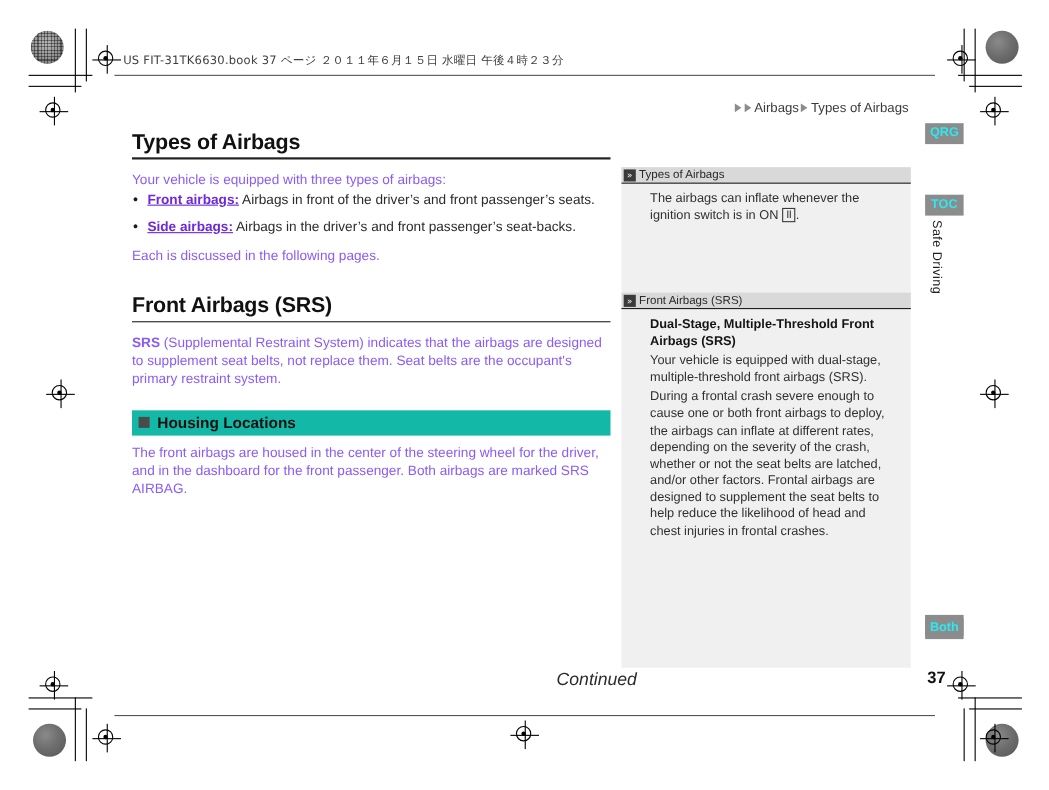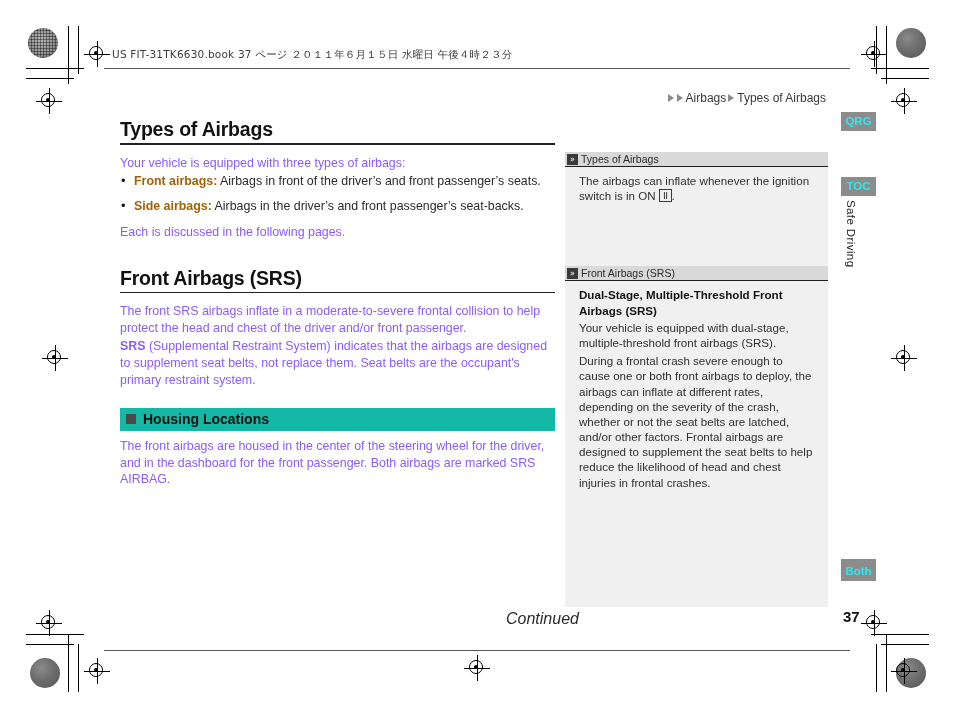--- a/index.html
+++ b/index.html
@@ -120,21 +120,21 @@
     position: relative;
     margin-bottom: 8px;
   }
   ul.airbag-list li:before {
     content: "\2022";
     position: absolute;
     left: 1px; top: -1px;
     font-size: 13px;
     color: #1a1a1a;
   }
-  ul.airbag-list li b { color: #a16207; }
+  ul.airbag-list li b { color: #6d28d9; text-decoration: underline; }
 
   h2.sub-title {
     margin: 26px 0 2px 0;
     font-size: 19.5px;
     font-weight: bold;
     letter-spacing: -.2px;
     color: #111;
   }
 
   .housing-bar {
@@ -187,20 +187,21 @@
     text-align: center;
     flex: 0 0 auto;
     font-family: "DejaVu Sans", sans-serif;
   }
   .panel-head .ph-label {
     font-size: 10.5px;
     color: #2a2a2a;
   }
   .panel-body {
     padding: 6px 12px 8px 14px;
+    margin-left: 12px;
   }
   .panel-body p {
     margin: 0 0 3px 0;
     font-size: 11.6px;
     line-height: 1.31;
     color: #2f2f2f;
   }
   .panel-body p.strong {
     font-weight: bold;
     color: #141414;
@@ -386,21 +387,20 @@
     <li>
       <b>Side airbags:</b><span> Airbags in the driver’s and front passenger’s seat-backs.</span>
     </li>
   </ul>
 
   <p class="body-text">Each is discussed in the following pages.</p>
 
   <h2 class="sub-title">Front Airbags (SRS)</h2>
   <div class="rule"></div>
 
-  <p class="body-text">The front SRS airbags inflate in a moderate-to-severe frontal collision to help protect the head and chest of the driver and/or front passenger.</p>
   <p class="body-text"><b>SRS</b><span> (Supplemental Restraint System) indicates that the airbags are designed to supplement seat belts, not replace them. Seat belts are the occupant's primary restraint system.</span></p>
 
   <div class="housing-bar">
     <span class="sq"></span>
     <h3>Housing Locations</h3>
   </div>
   <p class="body-text housing-body">The front airbags are housed in the center of the steering wheel for the driver, and in the dashboard for the front passenger. Both airbags are marked SRS AIRBAG.</p>
 </div>
 
 <div class="info-panel">

